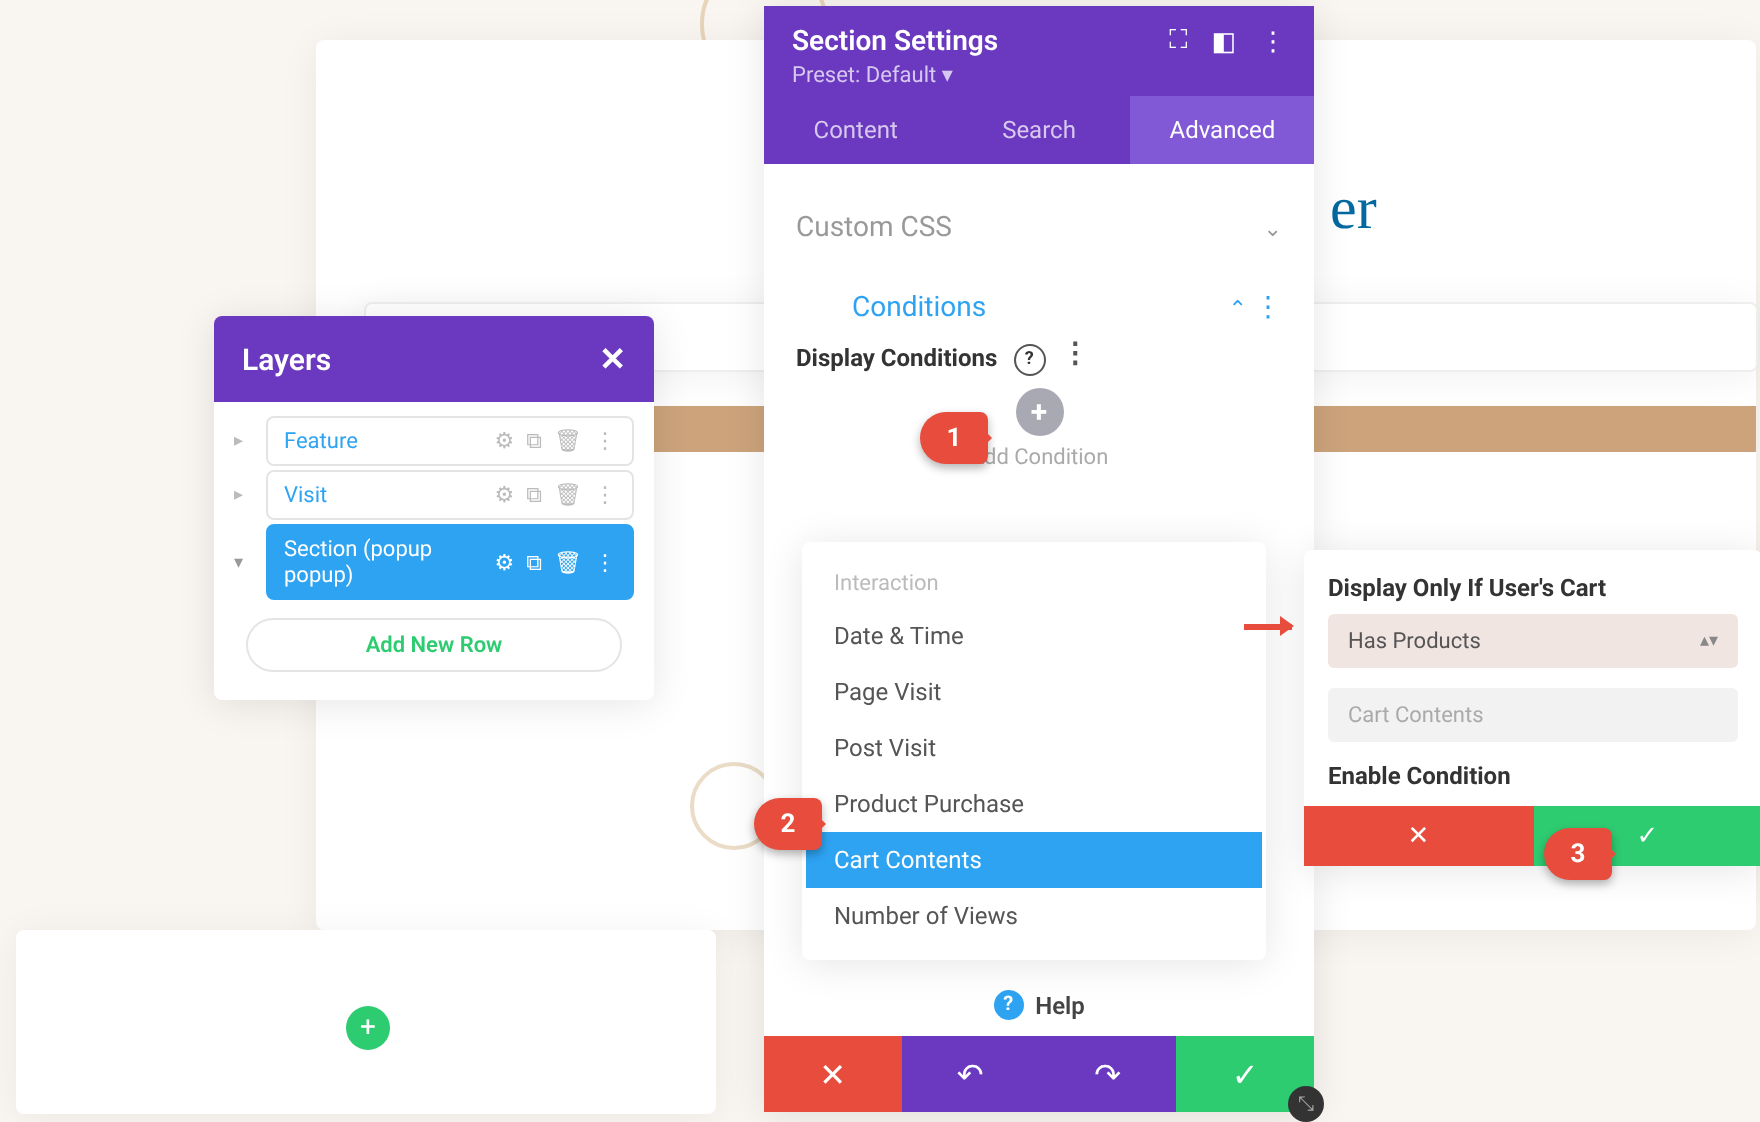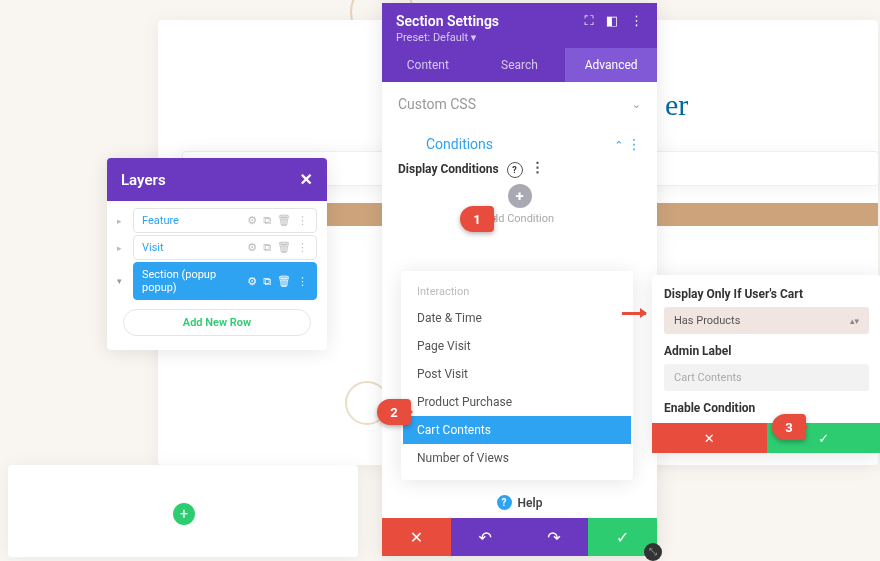--- a/index.html
+++ b/index.html
@@ -22,21 +22,21 @@
   
   .settings{left:382px;top:3px;width:275px;bottom:5px;display:flex;flex-direction:column;}
   .s-head{background:#6b39bf;color:#fff;padding:10px 14px 4px;}
   .s-title-row{display:flex;align-items:center;justify-content:space-between;}
   .s-title{font-size:14px;font-weight:600;}
   .s-icons{display:flex;gap:12px;font-size:13px;}
   .s-preset{font-size:11px;color:#d7c8f0;margin-top:2px;}
   .tabs{display:flex;background:#6b39bf;color:#d7c8f0;font-size:12px;}
   .tab{padding:10px 0;flex:1;text-align:center;cursor:pointer;}
   .tab.active{background:#8158d6;color:#fff;}
-  .s-body{flex:1;overflow:auto;padding:0 16px 8px;}
+  .s-body{flex:1;overflow:auto;padding:10px 16px 8px;}
   .panel-section-head{display:flex;justify-content:space-between;align-items:center;padding:14px 0 10px;color:#999;font-size:14px;}
   .panel-section-head.open{color:#2ea3f2;margin-left:28px;}
   .chev-s{font-size:11px;}
   .dc-label{font-size:12px;font-weight:700;color:#333;display:flex;gap:8px;margin-bottom:6px;}
   .q-icon{display:inline-flex;width:14px;height:14px;border-radius:50%;border:1.5px solid #555;align-items:center;justify-content:center;font-size:9px;font-weight:700;}
   .dots-v{color:#555;font-size:14px;line-height:10px;}
   .add-cond-wrap{text-align:center;margin:6px 0 4px;position:relative;}
   .plus-circ{width:24px;height:24px;border-radius:50%;background:#a9a9b3;color:#fff;display:inline-flex;align-items:center;justify-content:center;font-size:15px;font-weight:700;cursor:pointer;}
   .add-cond-txt{font-size:11px;color:#aaa;margin-top:4px;}
   .help{display:flex;align-items:center;gap:6px;justify-content:center;font-size:12px;color:#444;padding:8px 0;font-weight:600;}
@@ -188,21 +188,20 @@
   <div class="dd-item sel">Cart Contents</div>
   <div class="dd-item">Number of Views</div>
 </div>
 
 <div class="panel cond">
   <div class="cond-label">Display Only If User's Cart</div>
   <div class="select-box">
     <span>Has Products</span>
     <span style="font-size:9px;color:#888;">▴▾</span>
   </div>
-  <div class="cond-label">Admin Label</div>
   <div class="input-box">Cart Contents</div>
   <div class="cond-label">Enable Condition</div>
   <div class="mini-foot">
     <div class="fb-red">✕</div>
     <div class="fb-grn">✓</div>
   </div>
 </div>
 
 <div class="step" style="left:460px;top:206px;">1</div>
 <div class="step" style="left:377px;top:399px;">2</div>

